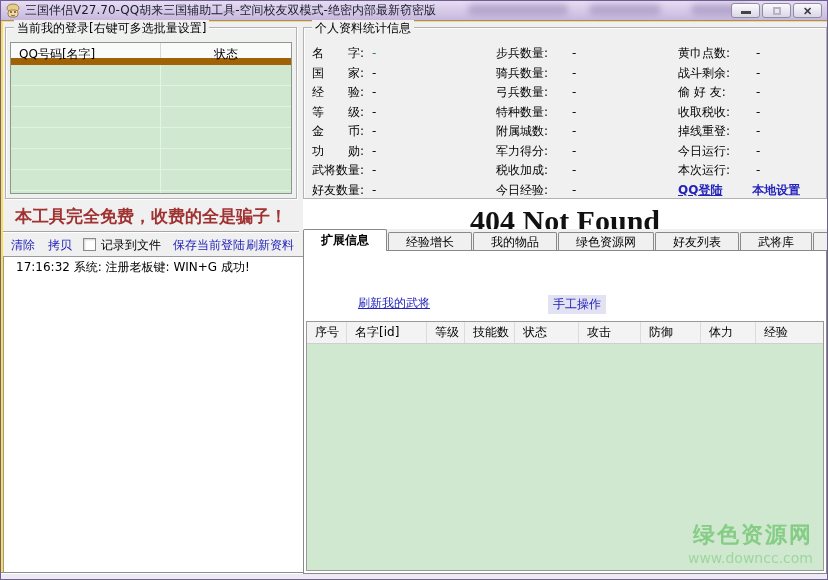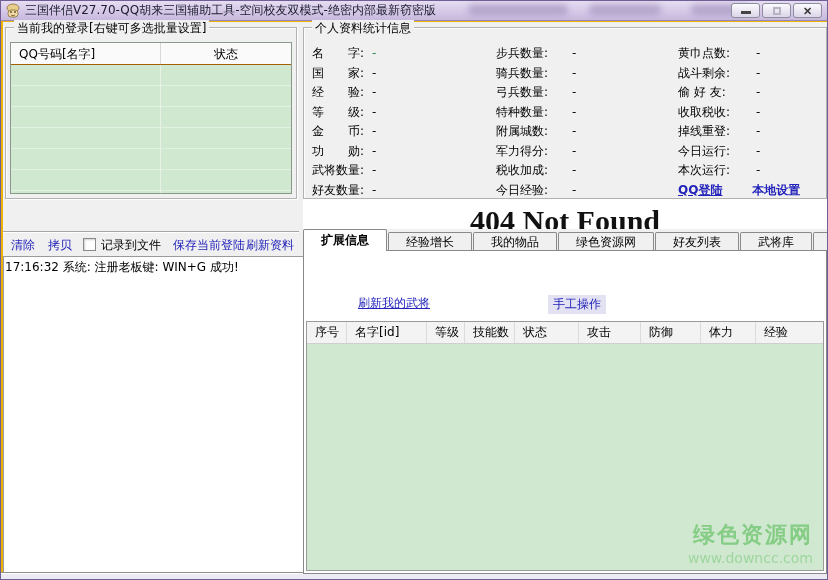--- a/index.html
+++ b/index.html
@@ -1,19 +1,19 @@
 <!DOCTYPE html>
 <html><head>
 <meta charset="utf-8">
 <style>
   * { margin:0; padding:0; box-sizing:border-box; }
   body { font-family:"DejaVu Sans", sans-serif; font-size:12px; color:#000; }
   .window{
     position:relative; width:828px; height:580px; overflow:hidden;
-    background:#eab308; border:1px solid #6f5f94;
+    background:#fde047; border:1px solid #6f5f94;
   }
   
   .titlebar{
     position:absolute; left:0; top:0; width:100%; height:20px;
     background:linear-gradient(#e6ddf2,#d3c6e6 60%,#c7b9dd);
     border-bottom:1px solid #9a87b8;
     display:flex; align-items:center; padding:0 4px;
   }
   .app-icon{ width:16px; height:16px; margin-right:4px; flex:0 0 auto; }
   .win-title{ font-size:12px; color:#1c1c2e; white-space:nowrap; }
@@ -41,21 +41,21 @@
   .groupbox > .gb-title{
     position:absolute; top:-8px; left:8px; background:#f0f0f0; padding:0 3px; white-space:nowrap;
   }
   
   .login-group{ left:2px; top:5px; width:292px; height:172px; }
   .login-list{
     position:absolute; left:4px; top:14px; width:282px; height:152px;
     border:1px solid #8a9a8a; background:#d0e8d0;
   }
   .login-list-header{
-    display:flex; height:22px; background:#fafafa; border-bottom:1px solid #a16207;
+    display:flex; height:22px; background:#fafafa; border-bottom:7px solid #a16207;
   }
   .llh-cell{ line-height:22px; }
   .llh-qq{ width:150px; padding-left:8px; border-right:1px solid #d8d8d8; }
   .llh-status{ flex:1; text-align:center; }
   .login-list-body{
     position:absolute; left:0; top:22px; right:0; bottom:0;
     background:
       linear-gradient(to right, transparent 149px, #e6f3e6 149px, #e6f3e6 150px, transparent 150px),
       repeating-linear-gradient(#d0e8d0, #d0e8d0 20px, #e2f1e2 20px, #e2f1e2 21px);
   }
@@ -74,21 +74,21 @@
   a.link{ color:#2323bb; text-decoration:none; cursor:pointer; }
   a.link.u{ text-decoration:underline; }
   .checkbox{
     position:absolute; top:4px; width:13px; height:13px; background:#fff;
     border:1px solid #8a8a8a; box-shadow:inset 1px 1px 2px #cfcfcf;
   }
   
   .logbox{
     position:absolute; left:0px; top:234px; width:329px; height:322px;
     background:#fff; border:1px solid #9a9a9a; border-right-color:#d0d0d0; border-bottom-color:#d0d0d0;
-    padding:2px 1px;
+    padding:2px 12px;
   }
   .log-line{ white-space:nowrap; font-size:12px; }
   
   .stats-group{ left:300px; top:5px; width:524px; height:172px; }
   .stat-col{ position:absolute; top:16px; }
   .stat-col-1{ left:8px; }
   .stat-col-2{ left:192px; }
   .stat-col-3{ left:374px; }
   .srow{ height:19.5px; line-height:19.5px; white-space:nowrap; }
   .slabel{ display:inline-block; }
@@ -180,20 +180,21 @@
       <span class="gb-title">当前我的登录[右键可多选批量设置]</span>
       <div class="login-list">
         <div class="login-list-header">
           <div class="llh-cell llh-qq">QQ号码[名字]</div>
           <div class="llh-cell llh-status">状态</div>
         </div>
         <div class="login-list-body"></div>
       </div>
     </div>
 
+    <div class="notice">本工具完全免费，收费的全是骗子！</div>
     <div class="etched etched-below-notice"></div>
 
     <div class="left-toolbar">
       <a class="link tb-item" style="left:8px;">清除</a>
       <a class="link tb-item" style="left:45px;">拷贝</a>
       <span class="checkbox" style="left:80px;"></span>
       <span class="tb-item" style="left:98px;">记录到文件</span>
       <a class="link tb-item" style="left:170px;">保存当前登陆</a>
       <a class="link tb-item" style="left:243px;">刷新资料</a>
     </div>

